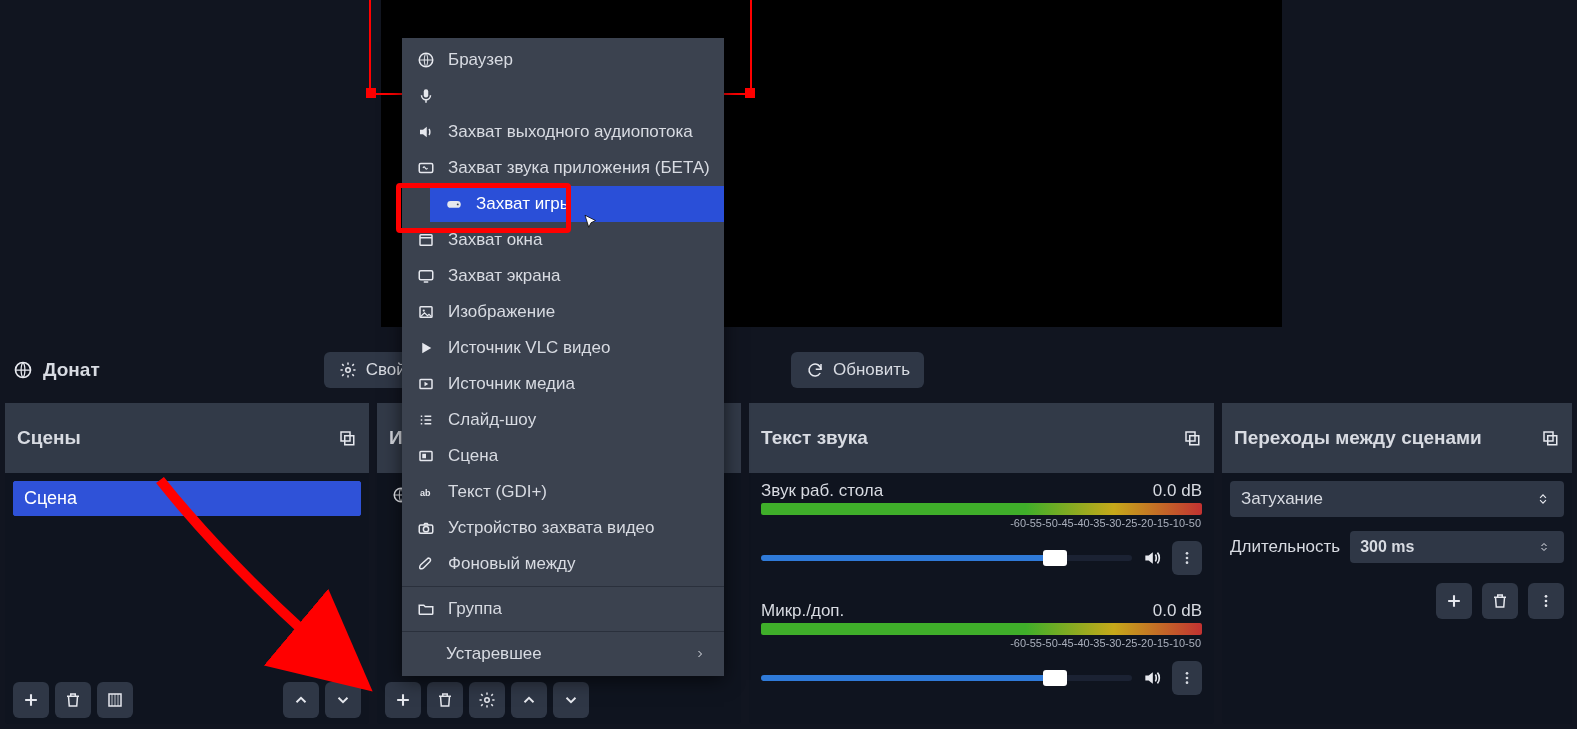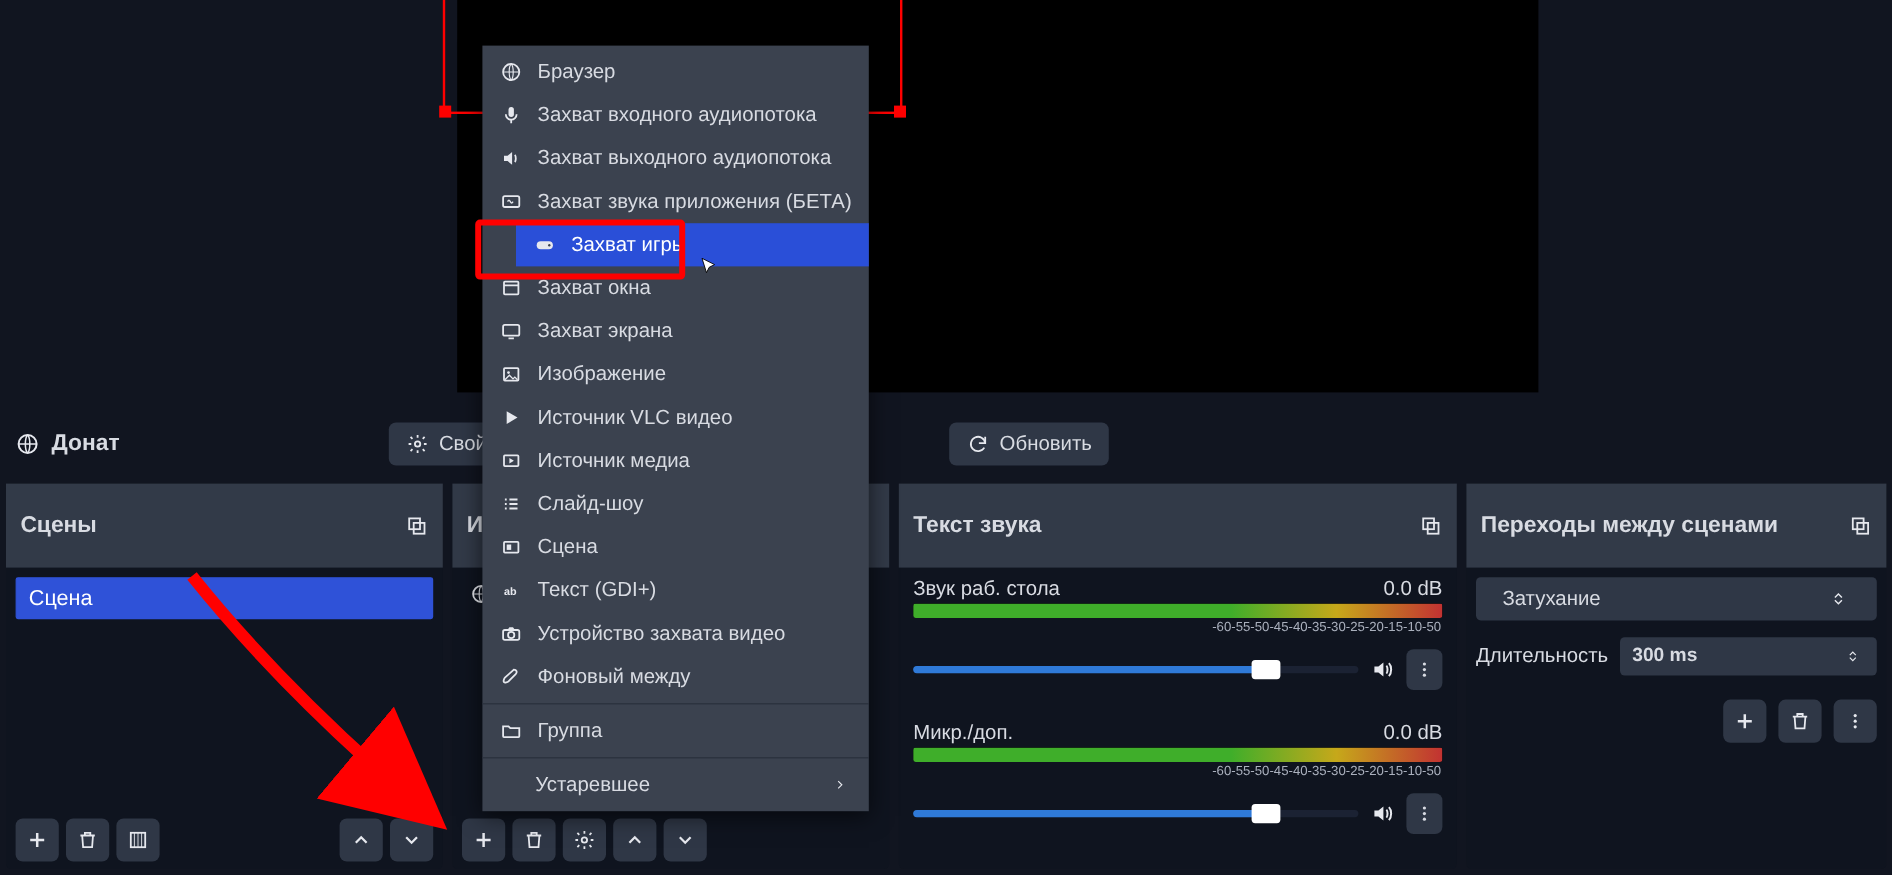--- a/index.html
+++ b/index.html
@@ -189,21 +189,21 @@
   }
   .dots-btn {
     width: 30px; height: 34px;
     background: #2f3746;
     border-radius: 6px;
     display:flex;align-items:center;justify-content:center;
   }
   
   .trans-select {
     background: #2f3746;
-    padding: 8px 22px;
+    padding: 8px 11px;
     border-radius: 4px;
     font-size: 17px;
     display: flex;
     justify-content: space-between;
     align-items: center;
   }
   .trans-row {
     display: flex;
     align-items: center;
     gap: 10px;
@@ -598,21 +598,20 @@
       </span>
       <span>Браузер</span>
     </div>
     <div class="ctx-item">
       <span class="mini-icon">
         <svg viewBox="0 0 24 24" width="18" height="18">
           <rect x="9" y="3" width="6" height="11" rx="3" fill="currentColor"></rect>
           <path d="M6 11a6 6 0 0 0 12 0M12 17v4" fill="none" stroke="currentColor" stroke-width="2"></path>
         </svg>
       </span>
-      <span>Захват входного аудиопотока</span>
     </div>
     <div class="ctx-item">
       <span class="mini-icon">
         <svg viewBox="0 0 24 24" width="18" height="18">
           <path d="M4 9v6h4l5 4V5L8 9H4z" fill="currentColor"></path>
           <path d="M16 8c1.5 1.5 1.5 6.5 0 8" fill="none" stroke="currentColor" stroke-width="2"></path>
         </svg>
       </span>
       <span>Захват выходного аудиопотока</span>
     </div>

